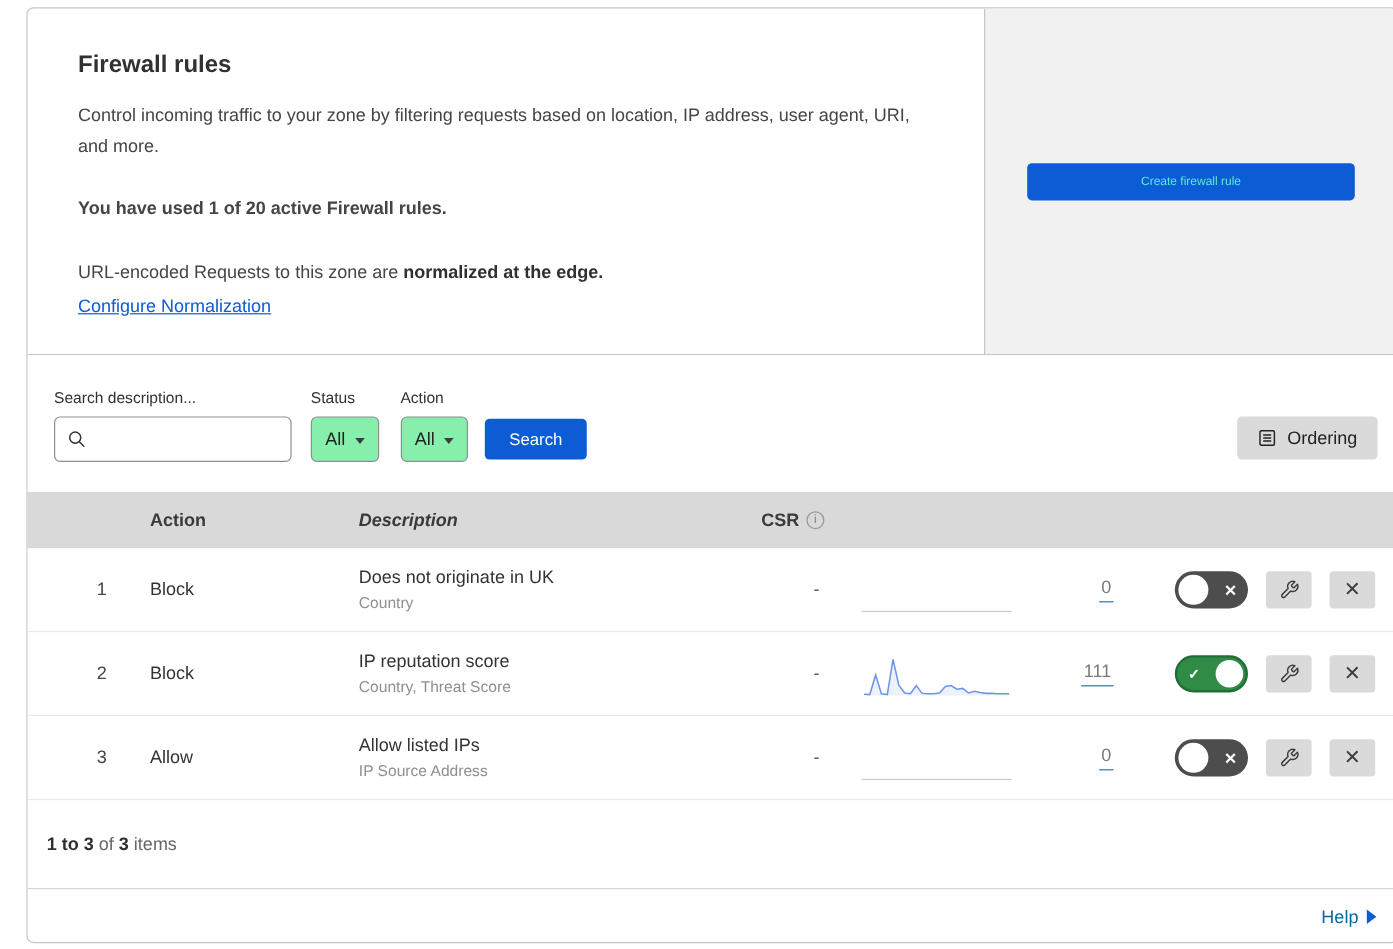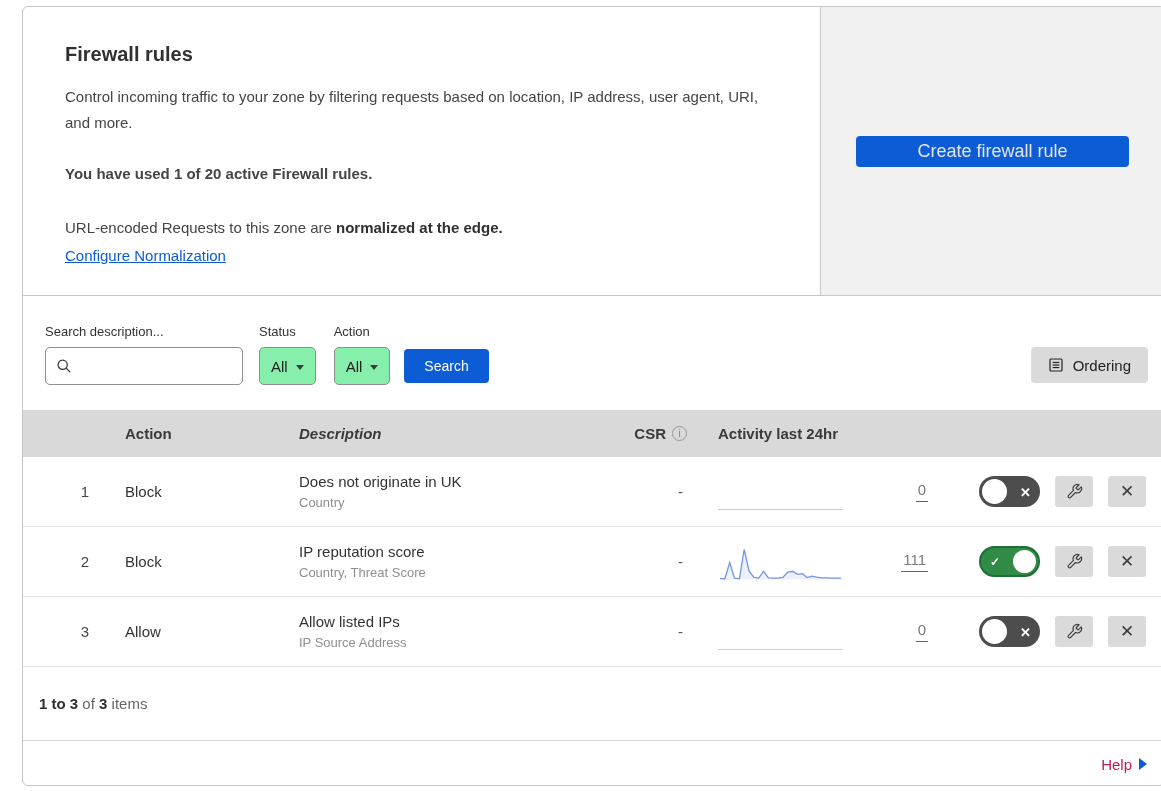--- a/index.html
+++ b/index.html
@@ -15,22 +15,22 @@
   .intro h1 { margin:0 0 18px 0; font-size:20px; font-weight:600; color:#313131; }
   .intro p { margin:0; font-size:15px; color:#454545; line-height:1.7; }
   .desc { max-width:712px; margin-bottom:26px !important; }
   .usage { font-weight:bold; color:#303030; margin-bottom:28px !important; }
   .norm { margin-bottom:7px !important; }
   .norm b { color:#303030; }
   .link { color:#0b5cd5; font-size:15px; text-decoration:underline; cursor:pointer; }
 
   .side-panel { width:344px; background:#f1f1f1; border-left:1px solid #c6c6c6;
     display:flex; flex-direction:column; justify-content:center; align-items:center; gap:15px; padding:0 35px; }
-  .blue-btn { width:100%; height:31px; background:#0b5cd5; color:#e5e5e5; border:none; border-radius:4px;
-    font-size:18px; font-family:inherit; cursor:pointer; }
+  .blue-btn { width:100%; height:31px; background:#0b5cd5; color:#5eead4; border:none; border-radius:4px;
+    font-size:10px; font-family:inherit; cursor:pointer; }
 
   
   .filterbar { height:114px; display:flex; align-items:flex-end; padding:0 16px 25px 22px; background:#fff; }
   .fgroup { display:flex; flex-direction:column; }
   .flabel { font-size:13px; color:#323232; margin-bottom:8px; }
   .search-box { width:198px; height:38px; border:1px solid #8f8f8f; border-radius:5px;
     display:flex; align-items:center; padding:0 10px; gap:6px; background:#fff; }
   .search-box input { border:none; outline:none; flex:1; font-size:14px; font-family:inherit; min-width:0; background:transparent; }
   .dd { height:38px; border:1px solid #8f8f8f; border-radius:5px; padding:0 11px; display:flex;
     align-items:center; gap:8px; font-size:15px; color:#222; background:#86efac; cursor:pointer; }
@@ -78,21 +78,21 @@
   .gbtn { width:38px; height:31px; background:#dadada; border:none; border-radius:3px; cursor:pointer;
     display:flex; align-items:center; justify-content:center; padding:0; }
   .xg { font-size:17px; color:#3d3d3d; line-height:1; }
 
   
   .items-row { height:74px; display:flex; align-items:center; padding-left:16px; font-size:15px; color:#666;
     border-bottom:1px solid #d6d6d6; background:#fff; }
   .items-row b { color:#2f2f2f; }
   .items-row span { white-space:pre; }
   .help-row { height:46px; display:flex; align-items:center; justify-content:flex-end; padding-right:17px; }
-  .help-link { display:flex; align-items:center; gap:7px; color:#be185d; font-size:15px; cursor:pointer; text-decoration:none; }
+  .help-link { display:flex; align-items:center; gap:7px; color:#0369a1; font-size:15px; cursor:pointer; text-decoration:none; }
   .help-arrow { width:0; height:0; border-top:6px solid transparent; border-bottom:6px solid transparent; border-left:8px solid #0b5cd5; }
 </style>
 </head>
 <body>
 
 <div class="container">
 
   <div class="top">
     <div class="intro">
       <h1>Firewall rules</h1>
@@ -145,21 +145,20 @@
   </div>
 
   <div class="t-header">
     <div></div>
     <div class="h-action">Action</div>
     <div class="h-desc">Description</div>
     <div class="h-csr">
       <span>CSR</span>
       <span class="info-i">i</span>
     </div>
-    <div class="h-activity">Activity last 24hr</div>
     <div></div>
   </div>
 
   <div class="t-row">
     <div class="c-num">1</div>
     <div class="c-action">Block</div>
     <div class="c-desc">
       <div class="desc-title">Does not originate in UK</div>
       <div class="desc-sub">Country</div>
     </div>

